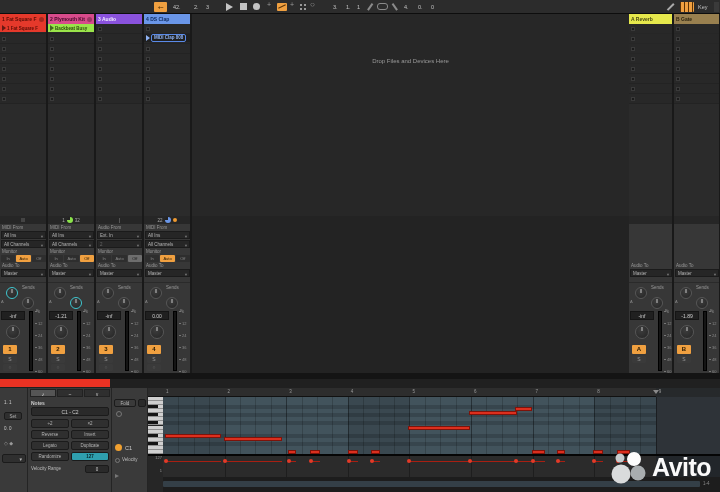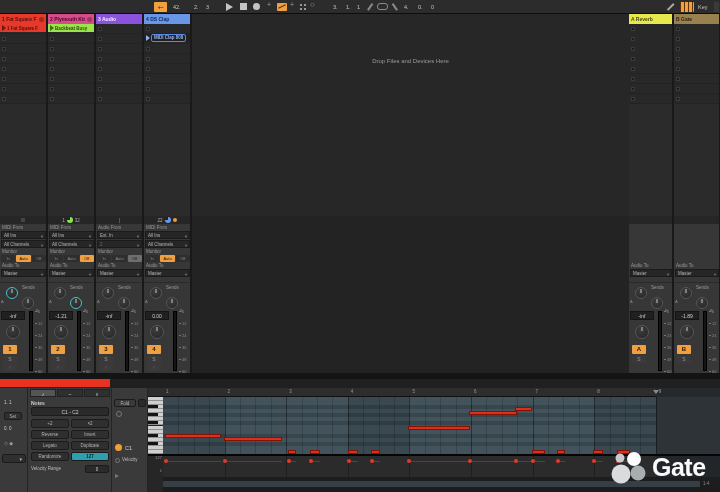--- a/index.html
+++ b/index.html
@@ -669,16 +669,16 @@
       <div style="position: absolute; left: 540px; top: 93px; font-size: 4.5px; color: rgb(136, 136, 136);">1-4</div>
     </div>
 
   <div class="abs" style="left:611px;top:449px;width:108px;height:36px;display:flex;align-items:center;gap:3px">
     <svg width="38" height="33" viewBox="0 0 38 33">
       <circle cx="9" cy="7" r="4.5" fill="#c7cbcd"></circle>
       <circle cx="23" cy="8" r="7" fill="#fdfdfd"></circle>
       <circle cx="10" cy="23" r="9.5" fill="#d9dbdc"></circle>
       <circle cx="27" cy="22" r="7.5" fill="#a8adaf"></circle>
     </svg>
-    <span class="wm-text">Gate</span>
+    <span class="wm-text">Avito</span>
   </div>
 
 </div>
 
 </body></html>

